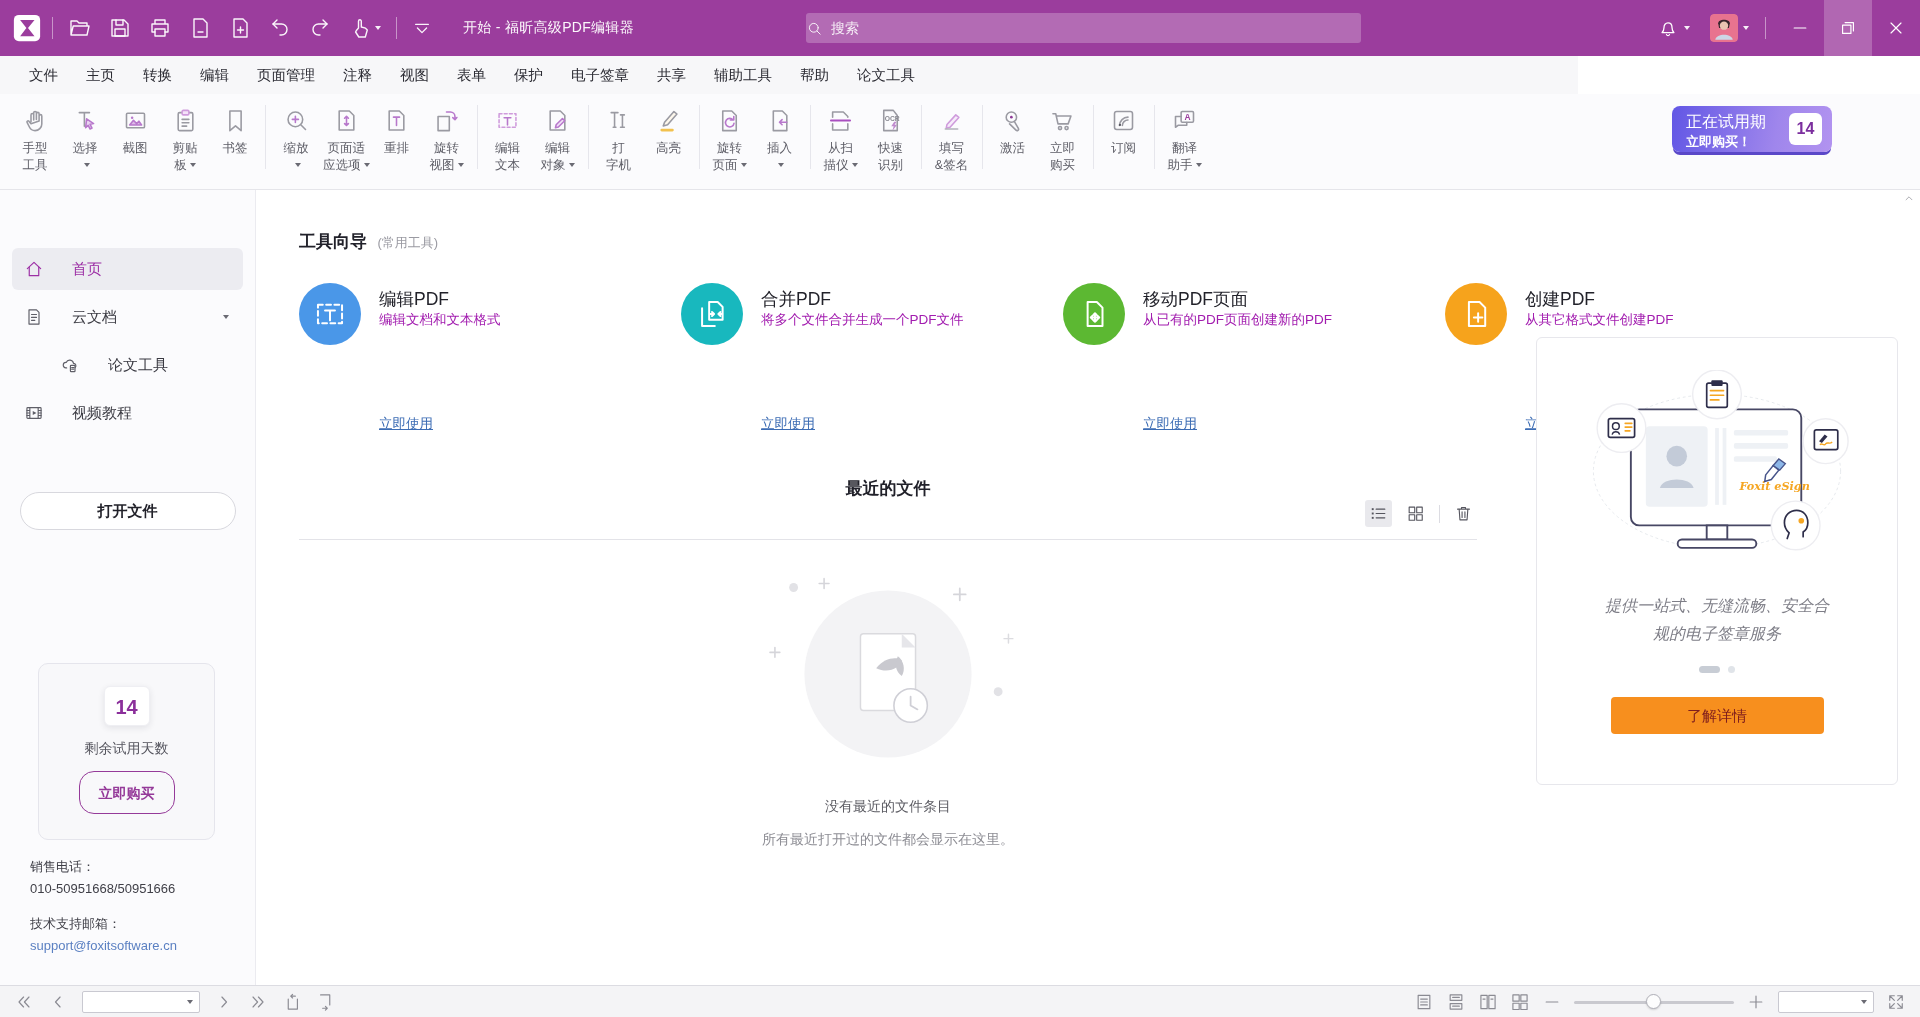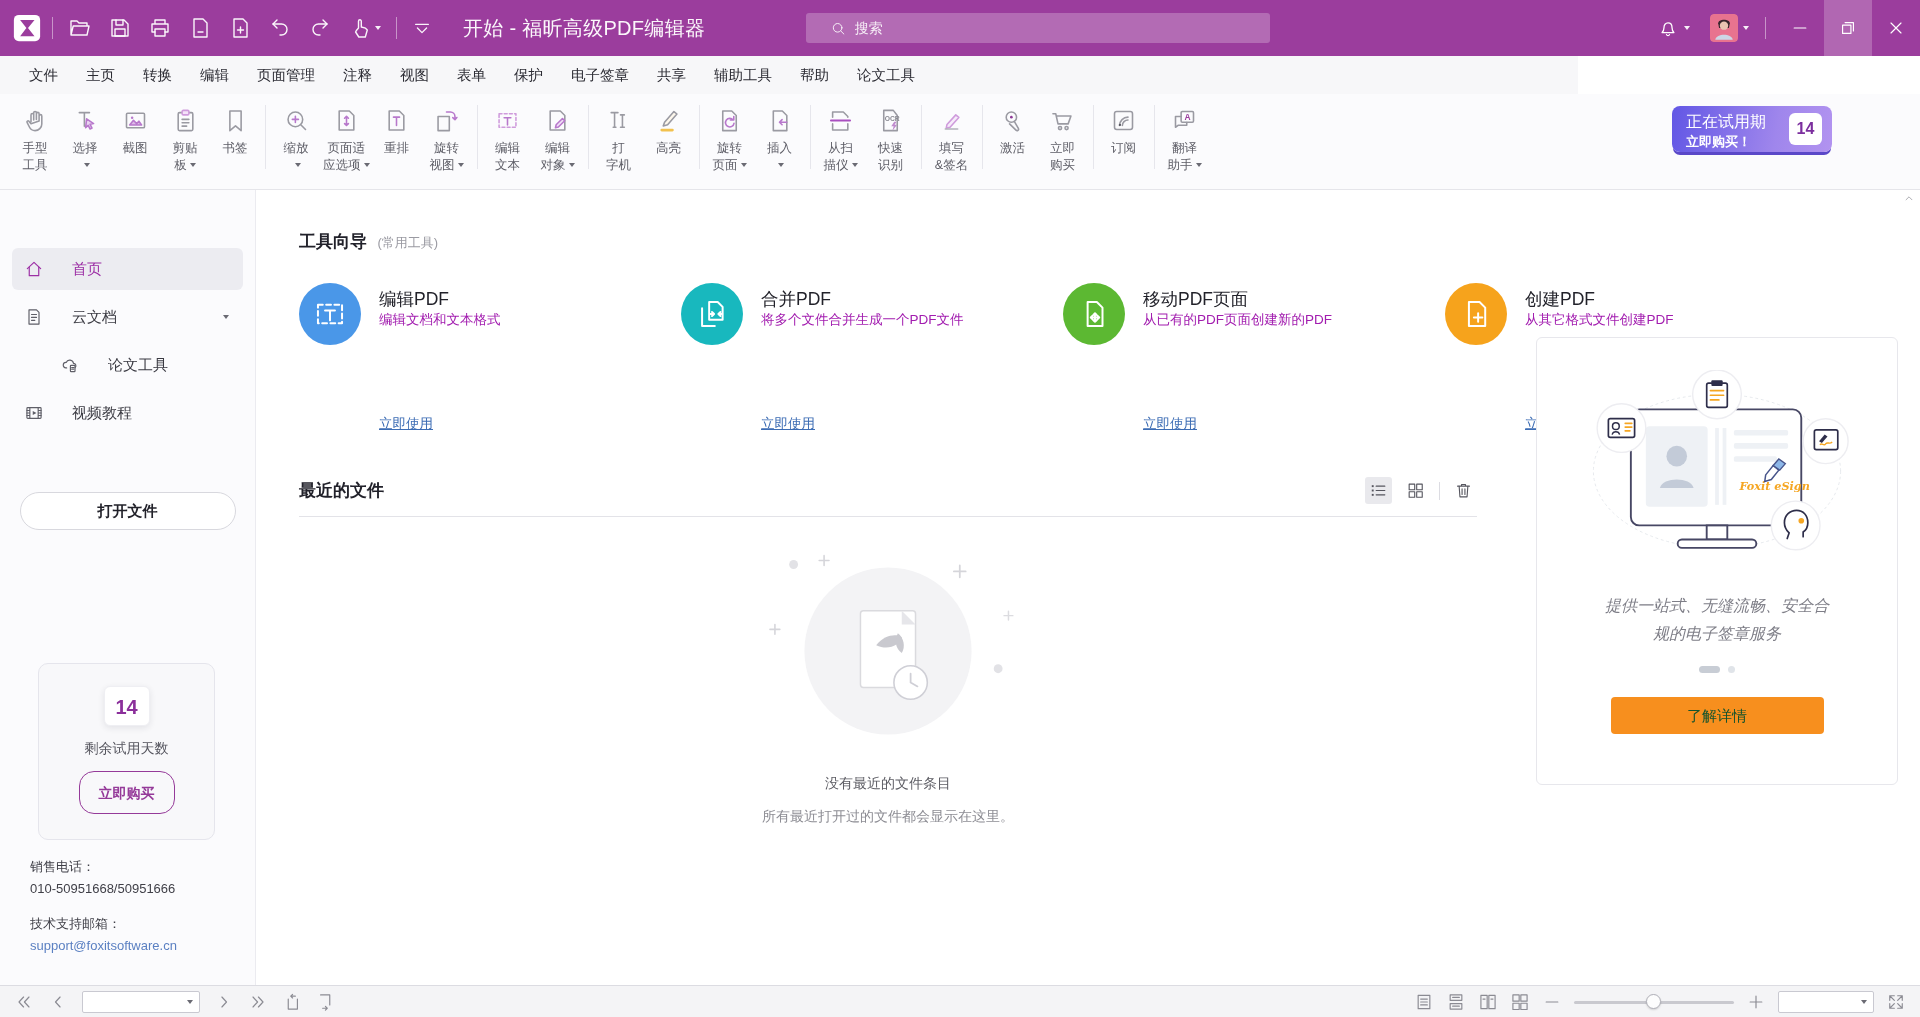--- a/index.html
+++ b/index.html
@@ -11,22 +11,22 @@
   .caret.w { border-top-color:rgba(255,255,255,.92); }
 
   
   .titlebar { position:absolute; left:0; top:0; width:1920px; height:56px; background:#9b3d9d; display:flex; align-items:center; color:#fff; }
   .logo { width:30px; height:30px; margin-left:12px; }
   .tb-sep { width:1px; height:22px; background:rgba(255,255,255,.45); margin:0 10px; }
   .quick { display:flex; align-items:center; gap:6px; }
   .qbtn { display:flex; align-items:center; padding:4px 5px; border-radius:3px; color:rgba(255,255,255,.95); }
   .qbtn .ic { width:24px; height:24px; }
   .ribbon-collapse { width:22px; height:22px; color:rgba(255,255,255,.95); margin:0 4px; }
-  .wtitle { font-size:20px; margin-left:26px; color:rgba(255,255,255,.96); letter-spacing:.3px;text-align:right; }
-  .searchbox { position:absolute; left:806px; top:13px; width:464px; height:30px; background:rgba(255,255,255,.24); border-radius:3px; display:flex; align-items:center; padding:0 24px; }
+  .wtitle { font-size:14px; margin-left:26px; color:rgba(255,255,255,.96); letter-spacing:.3px;text-align:right; }
+  .searchbox { position:absolute; left:806px; top:13px; width:555px; height:30px; background:rgba(255,255,255,.24); border-radius:3px; display:flex; align-items:center; padding:0 0; }
   .searchbox .ic { width:17px; height:17px; color:rgba(255,255,255,.9); }
   .searchbox input { background:transparent; border:none; outline:none; color:#fff; font-size:14px; margin-left:8px; width:400px; font-family:inherit; }
   .searchbox input::placeholder { color:rgba(255,255,255,.88); }
   .tb-right { margin-left:auto; display:flex; align-items:center; height:56px; }
   .bell { width:22px; height:22px; color:#fff; }
   .avatar { width:28px; height:28px; border-radius:4px; overflow:hidden; margin-left:14px; }
   .tb-right .caret.w { margin:0 6px 0 5px; }
   .winbtn { width:48px; height:56px; display:flex; align-items:center; justify-content:center; color:#fff; }
   .winbtn .ic { width:20px; height:20px; }
   .winbtn.max { background:rgba(255,255,255,.22); }
@@ -74,39 +74,39 @@
   .tools-head .h { font-size:17px; font-weight:bold; color:#21212a; }
   .tools-head .sub { font-size:13px; color:#9a9aa2; margin-left:6px; }
   .cards { display:flex; margin:30px 0 0 42px; }
   .card { width:382px; position:relative; padding-right:16px; }
   .cbody { display:flex; height:150px; }
   .circle { width:62px; height:62px; border-radius:50%; flex:none; padding:14px; color:#fff; }
   .ctext { display:flex; flex-direction:column; margin-left:18px; height:150px; }
   .ctitle { font-size:17.5px; color:#22222a; margin-top:4px; }
   .cdesc { font-size:13.5px; color:#a21caf; }
   .clink { margin-top:auto; font-size:13.5px; color:#3c6cb4; text-decoration:underline; cursor:pointer; }
-  .recent-row { display:flex; align-items:center; width:1178px; margin:44px 0 0 42px; }
+  .recent-row { display:flex; align-items:center; width:1178px; margin:44px 0 0 42px;flex-direction:column; }
   .recent-row .h { font-size:17px; font-weight:bold; color:#21212a; }
   .viewbar { margin-left:auto; display:flex; align-items:center; gap:10px; }
   .vicon { width:27px; height:27px; padding:4px; color:#55555e; cursor:pointer; }
   .vicon.on { background:#e9e9ed; border-radius:3px; }
   .vsep { width:1px; height:18px; background:#dcdce2; }
   .recent-hr { width:1178px; margin:12px 0 0 42px; border-bottom:1px solid #e3e3e8; }
   .empty { width:1178px; margin:18px 0 0 42px; text-align:center; }
   .empty-title { font-size:14px; color:#5c5c63; }
   .empty-sub { margin-top:15px; font-size:14px; color:#8d8d94; }
 
   
   .esign { position:absolute; top:337px; right:22px; width:362px; height:448px; border:1px solid #e7e7ec; border-radius:6px; background:#fff; text-align:center; }
   .esign .illus { margin-top:32px; }
   .etext { margin-top:12px; font-size:16px; color:#7e7e87; line-height:1.75;font-style:italic; }
   .edots { margin-top:18px; display:flex; align-items:center; justify-content:center; gap:8px; }
   .edots .pill { width:21px; height:7px; border-radius:4px; background:#c8cdd5; }
   .edots .dot { width:7px; height:7px; border-radius:50%; background:#e0e4e9; }
-  .ebtn { margin:24px auto 0; width:213px; height:37px; background:#f78f1e; border:none; border-radius:4px; color:#14532d; font-size:15px; line-height:37px; cursor:pointer; font-family:inherit; }
+  .ebtn { margin:24px auto 0; width:213px; height:37px; background:#f78f1e; border:none; border-radius:4px; color:#7f1d1d; font-size:15px; line-height:37px; cursor:pointer; font-family:inherit; }
 
   
   .statusbar { position:absolute; left:0; bottom:0; width:1920px; height:32px; background:#f4f4f6; border-top:1px solid #dcdce2; display:flex; align-items:center; padding:0 14px; }
   .sic { width:20px; height:20px; color:#8b8b93; flex:none; cursor:pointer; }
   .sb-left { display:flex; align-items:center; gap:14px; }
   .combo { height:22px; background:#fff; border:1px solid #c9c9d1; border-radius:2px; display:flex; align-items:center; justify-content:flex-end; padding:0 6px; cursor:pointer; }
   .combo.page { width:118px; }
   .combo.zoom { width:96px; }
   .sb-right { margin-left:auto; display:flex; align-items:center; gap:12px; }
   .slider { width:160px; height:16px; position:relative; cursor:pointer; }

